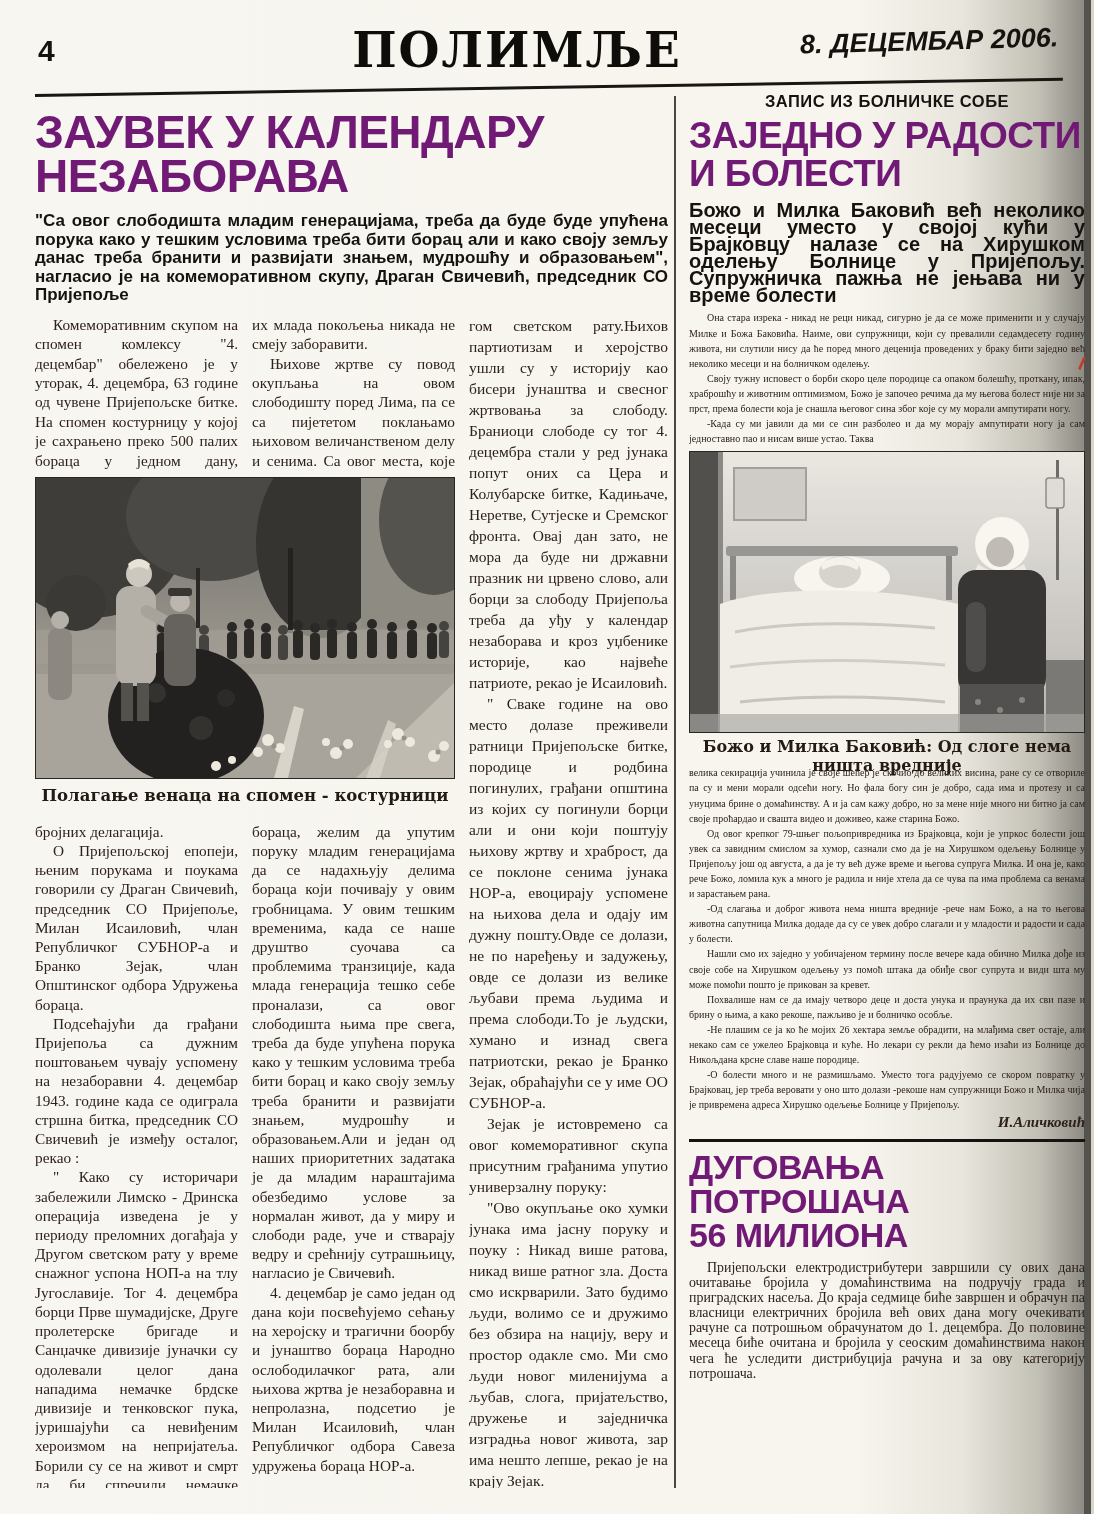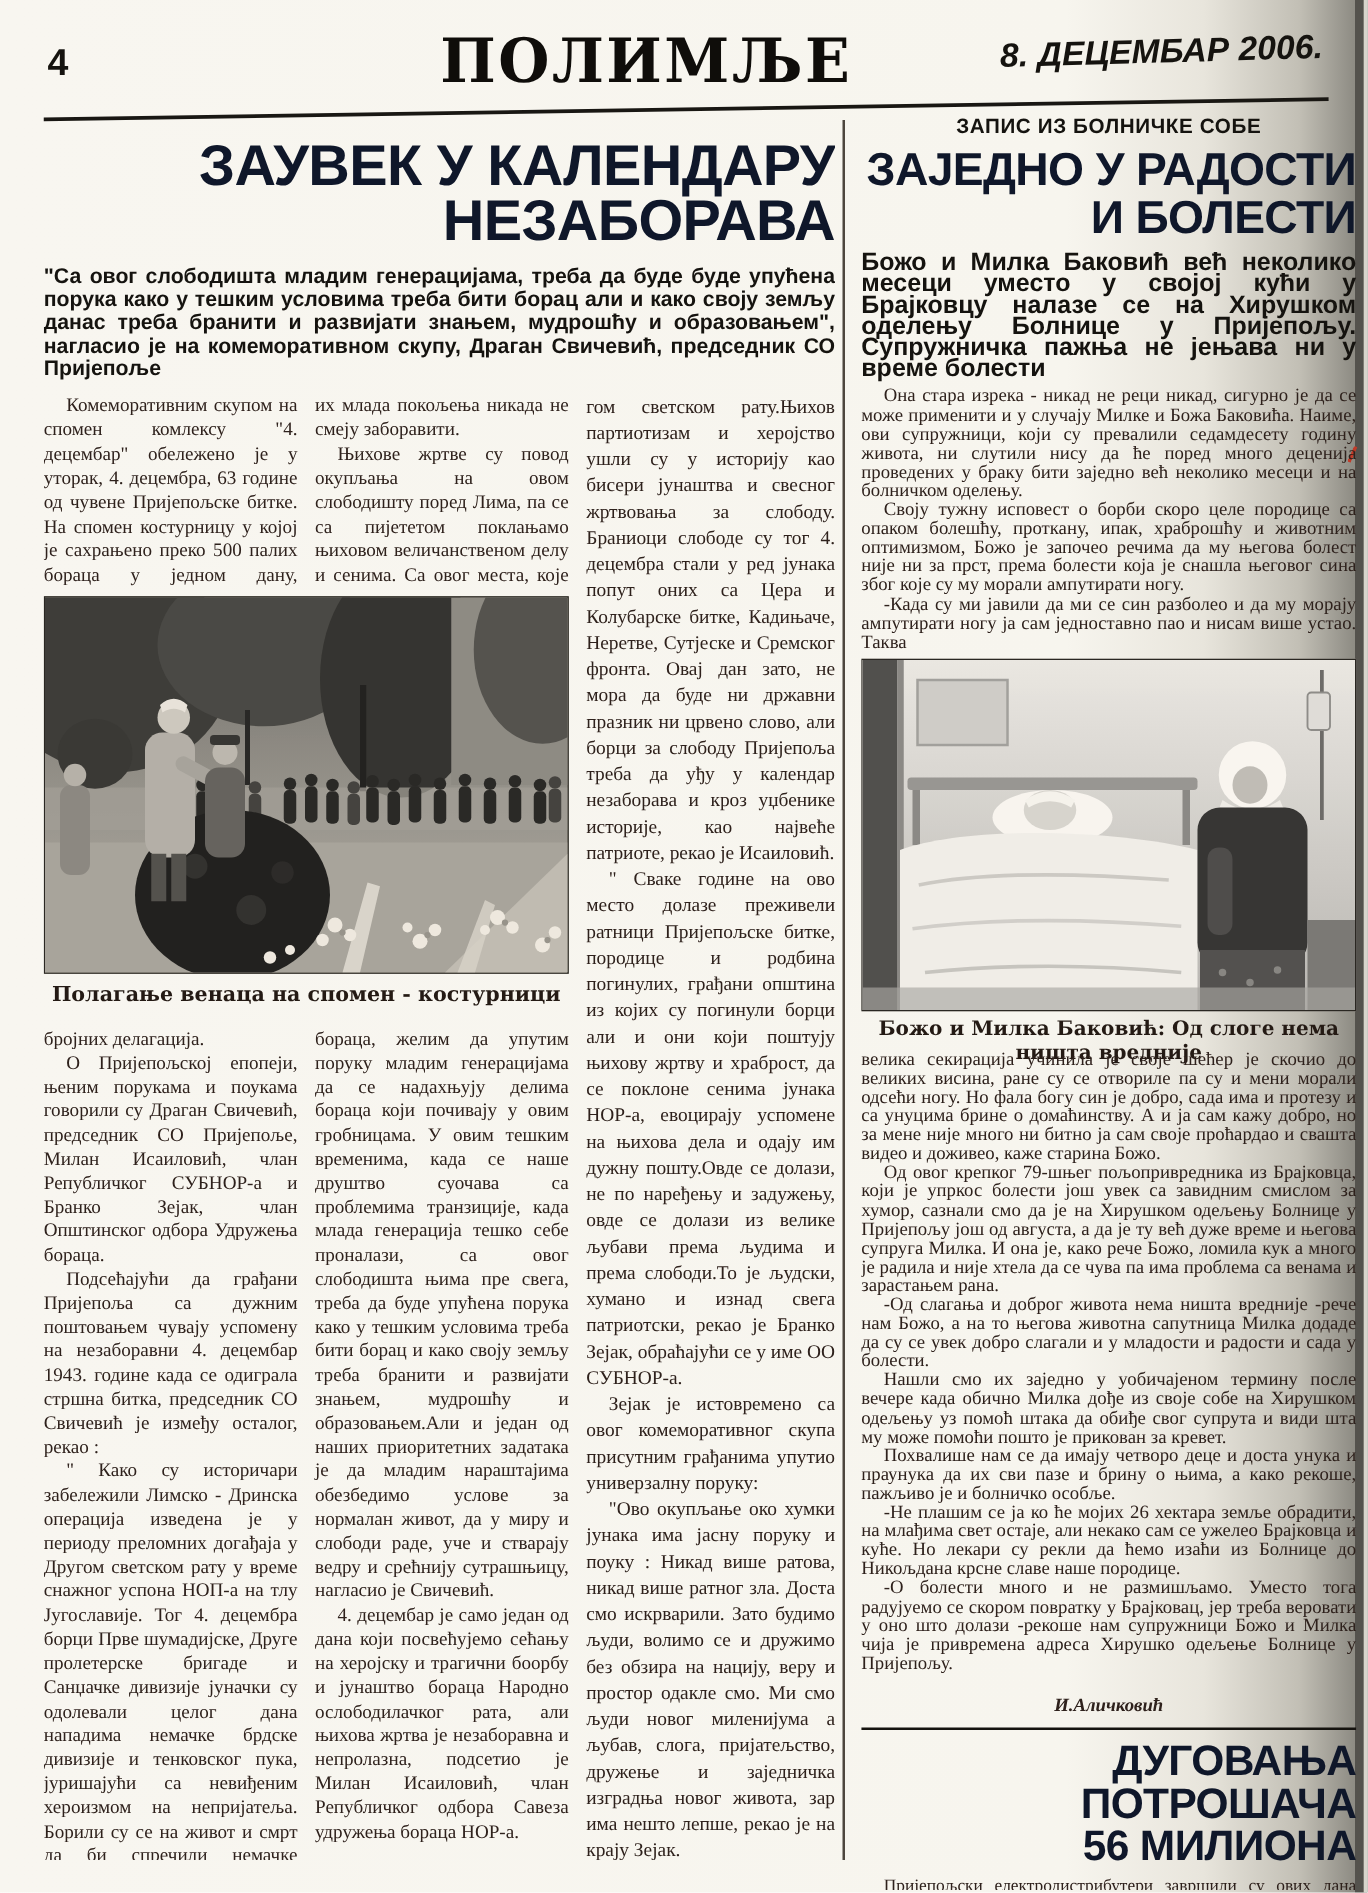--- a/index.html
+++ b/index.html
@@ -13,21 +13,21 @@
   .pen-mark{position:absolute;left:1080px;top:358px;width:8px;height:14px;border-left:3px solid #c23a28;transform:rotate(24deg);border-radius:2px;}
 
   
   .page-number{position:absolute;left:38px;top:34px;font-family:"Liberation Sans",sans-serif;font-weight:bold;font-size:30px;color:#15130f;}
   .masthead{position:absolute;left:0;right:60px;top:22px;text-align:center;font-family:"DejaVu Serif",serif;font-weight:bold;font-size:47px;letter-spacing:2px;color:#0f0d0a;transform:scaleY(1.04);}
   .issue-date{position:absolute;right:36px;top:26px;font-family:"Liberation Sans",sans-serif;font-weight:bold;font-style:italic;font-size:27px;color:#15130f;transform:rotate(-1.6deg);}
   .header-rule{position:absolute;left:35px;top:94px;width:1028px;height:3px;background:#191713;transform:rotate(-0.9deg);transform-origin:left center;}
 
   .vert-rule{position:absolute;left:674px;top:96px;width:2px;height:1392px;background:#4d463e;}
   .kicker{font-family:"Liberation Sans",sans-serif;font-weight:bold;text-align:center;color:#15130f;letter-spacing:.5px;}
-  .headline{font-family:"Liberation Sans",sans-serif;font-weight:bold;text-align:right;color:#0f172a;letter-spacing:-.5px;}
+  .headline{font-family:"Liberation Sans",sans-serif;font-weight:bold;text-align:left;color:#701a75;letter-spacing:-.5px;}
   .body-text p{margin:0;text-align:justify;text-indent:18px;}
   .body-text p.noindent{text-indent:0;}
   .signature{font-style:italic;font-weight:bold;text-align:right;}
 
   
   .left-article{position:absolute;left:35px;top:100px;width:633px;height:1388px;overflow:hidden;}
   .left-article .kicker{font-size:17.5px;}
   .left-headline{font-size:46px;line-height:.96;margin-top:10px;}
   .left-lead{font-family:"Liberation Sans",sans-serif;font-weight:bold;font-size:17px;line-height:18.5px;text-align:justify;margin-top:14px;color:#15130f;}
   .left-cols{display:flex;gap:14px;margin-top:10px;height:1186px;}
@@ -39,25 +39,25 @@
   .photo-caption{height:30px;padding-top:7px;text-align:center;font-family:"DejaVu Serif",serif;font-weight:bold;font-size:16.5px;color:#241a14;}
   .bottomrow{display:flex;gap:14px;flex:1;overflow:hidden;margin-top:6px;}
   .bottomrow .ncol{font-size:15.3px;line-height:19.2px;}
   .col3{width:199px;position:relative;overflow:hidden;font-size:15.5px;line-height:21px;}
 
   
   .right-col{position:absolute;left:689px;top:92px;width:396px;height:1420px;overflow:hidden;}
   .right-col .kicker{font-size:16.5px;}
   .right-headline{font-size:37px;line-height:1.02;margin-top:6px;}
   .right-lead{font-family:"Liberation Sans",sans-serif;font-weight:bold;font-size:20px;line-height:17px;text-align:justify;margin-top:10px;color:#15130f;}
-  .right-body{font-size:15px;line-height:15.1px;margin-top:6px;}
+  .right-body{font-size:10px;line-height:15.1px;margin-top:6px;}
   .rphoto-frame{margin-top:5px;width:394px;height:280px;border:1px solid #2a2722;background:#c5c2ba;}
   .rphoto-frame svg{display:block;filter:grayscale(.9) sepia(.08) contrast(1.04);}
   .rphoto-caption{padding-top:4px;text-align:center;font-family:"DejaVu Serif",serif;font-weight:bold;font-size:16px;color:#241a14;height:22px;}
-  .right-sig{font-size:15px;margin-top:18px;text-align:center;}
+  .right-sig{font-size:15px;margin-top:2px;}
   .section-rule{margin-top:8px;height:2.5px;background:#15130f;}
   .bottom-article{margin-top:8px;}
   .bottom-headline{font-size:34px;line-height:1.0;margin-top:2px;}
   .bottom-body{font-size:13.9px;line-height:15.1px;margin-top:8px;}
 </style>
 </head>
 <body>
 
 <div class="page-number">4</div>
 <div class="masthead">ПОЛИМЉЕ</div>

